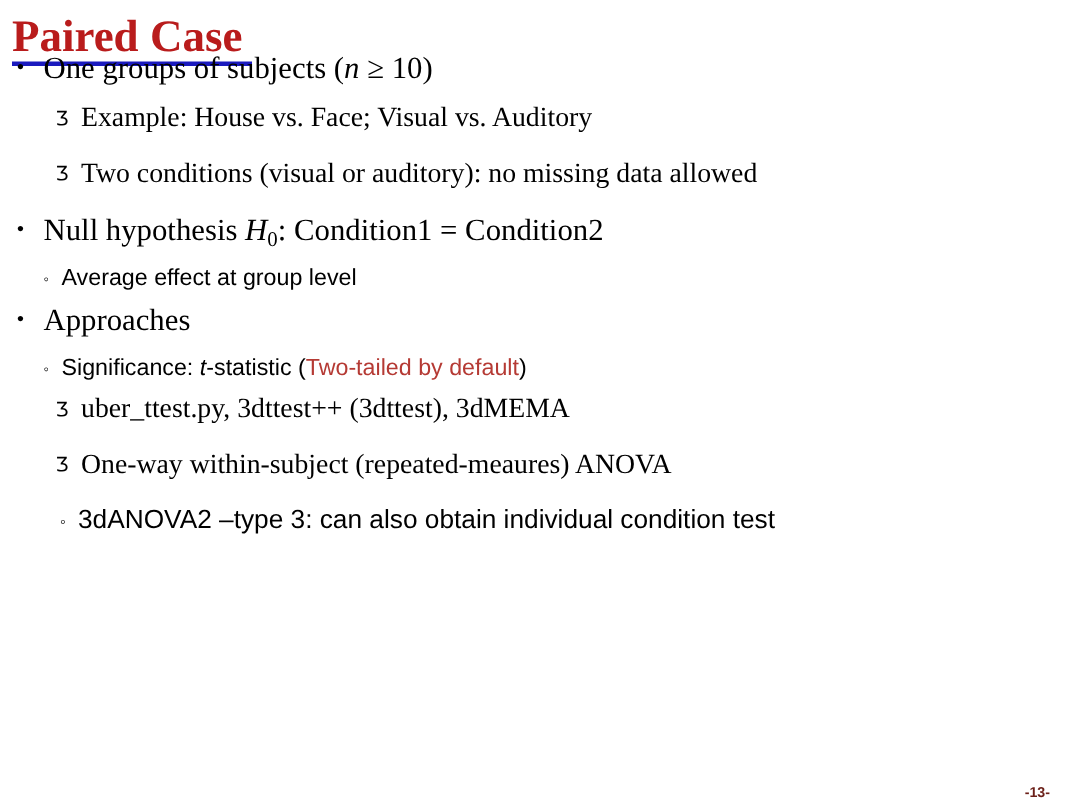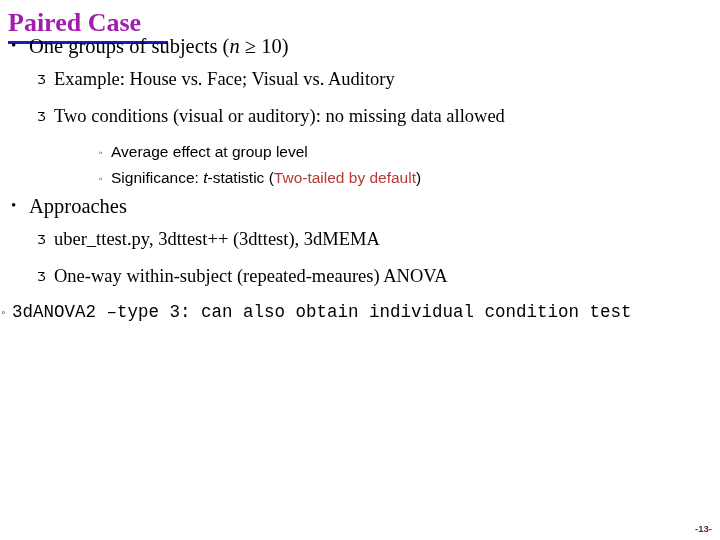--- a/index.html
+++ b/index.html
@@ -22,23 +22,23 @@
     background: #ffffff;
   }
 
   
   .title {
     position: absolute;
     left: 8px;
     top: 9px;
     font-family: "Liberation Serif", "DejaVu Serif", serif;
     font-weight: bold;
-    font-size: 26px;
+    font-size: 30px;
     line-height: 1.05;
-    color: #a21caf;
+    color: #b91c1c;
     letter-spacing: 0px;
     white-space: nowrap;
     text-align: right;
   }
   .title-underline {
     position: absolute;
     left: 8px;
     top: 41px;
     width: 160px;
     height: 3px;
@@ -95,57 +95,58 @@
     position: relative;
     top: -1px;
   }
   .lvl2 .txt { font-size: 18.5px; }
 
   
   .lvl3 {
     font-family: "Liberation Sans", "DejaVu Sans", sans-serif;
     font-size: 15.5px;
     line-height: 1.0;
-    padding-left: 99px;
+    padding-left: 29px;
     height: 26px;
   }
   .lvl3 .bullet {
     width: 12px;
     font-size: 10px;
     position: relative;
     top: -1px;
   }
   .lvl3 .txt { font-size: 15.5px; }
 
   
   .lvl3s {
-    font-family: Liberation Mono, monospace;
+    font-family: Liberation Sans, sans-serif;
     font-size: 17.5px;
     line-height: 1.0;
     height: 30px;
+    margin-left: 40px;
   }
   .lvl3s .bullet {
     width: 12px;
     font-size: 11px;
     position: relative;
     top: -1px;
   }
   .lvl3s .txt { font-size: 17.5px; }
 
   .red { color: #B53A34; }
   .ital { font-style: italic; }
   .sub {
     font-size: 0.68em;
     vertical-align: -0.28em;
   }
 
   
   .page-num {
     position: absolute;
-    right: 8px;
+    right: 20px;
     bottom: 6px;
     font-family: "Liberation Sans", "DejaVu Sans", sans-serif;
     font-size: 9.5px;
     font-weight: bold;
     color: #6b1f18;
     letter-spacing: 0px;
   }
 </style>
 </head>
 <body>
@@ -162,34 +163,37 @@
     </div>
 
     <div class="line lvl2">
       <span class="bullet">Ʒ</span><span class="txt">Example: House vs. Face; Visual vs. Auditory</span>
     </div>
 
     <div class="line lvl2">
       <span class="bullet">Ʒ</span><span class="txt">Two conditions (visual or auditory): no missing data allowed</span>
     </div>
 
+    <div class="line lvl1">
+      <span class="bullet">•</span><span class="txt"><span>Null hypothesis </span><span class="ital">H</span><span class="sub">0</span><span>: Condition1 = Condition2</span></span>
+    </div>
 
 
     <div class="line lvl3">
       <span class="bullet">◦</span><span class="txt">Average effect at group level</span>
     </div>
 
+    <div class="line lvl1">
+      <span class="bullet">•</span><span class="txt">Approaches</span>
+    </div>
+
     <div class="line lvl3">
       <span class="bullet">◦</span><span class="txt"><span>Significance: </span><span class="ital">t</span><span>-statistic (</span><span class="red">Two-tailed by default</span><span>)</span></span>
     </div>
 
-    <div class="line lvl1">
-      <span class="bullet">•</span><span class="txt">Approaches</span>
-    </div>
-
     <div class="line lvl2">
       <span class="bullet">Ʒ</span><span class="txt">uber_ttest.py, 3dttest++ (3dttest), 3dMEMA</span>
     </div>
 
     <div class="line lvl2">
       <span class="bullet">Ʒ</span><span class="txt">One-way within-subject (repeated-meaures) ANOVA</span>
     </div>
 
     <div class="line lvl3s">
       <span class="bullet">◦</span><span class="txt">3dANOVA2 –type 3: can also obtain individual condition test</span>

